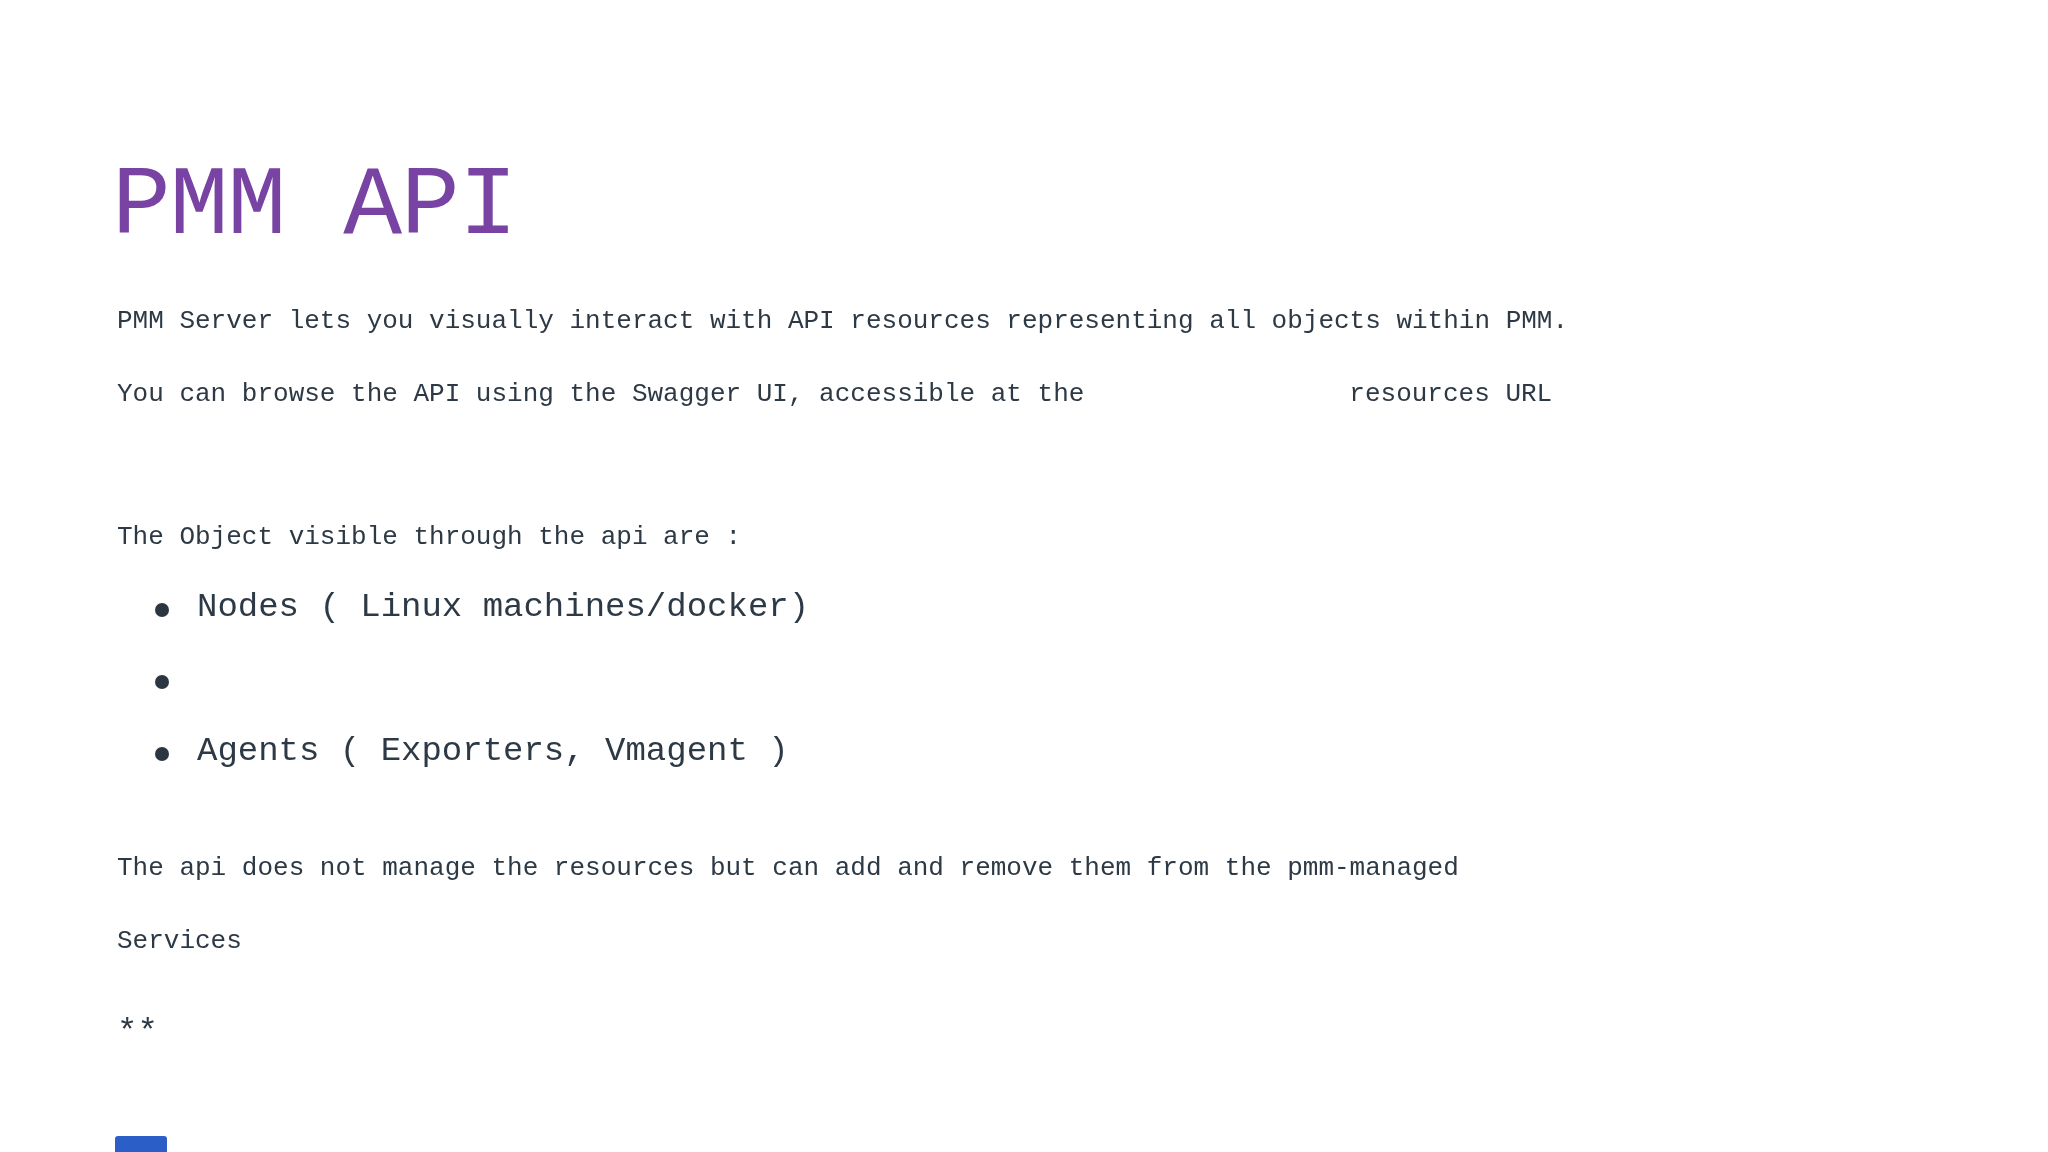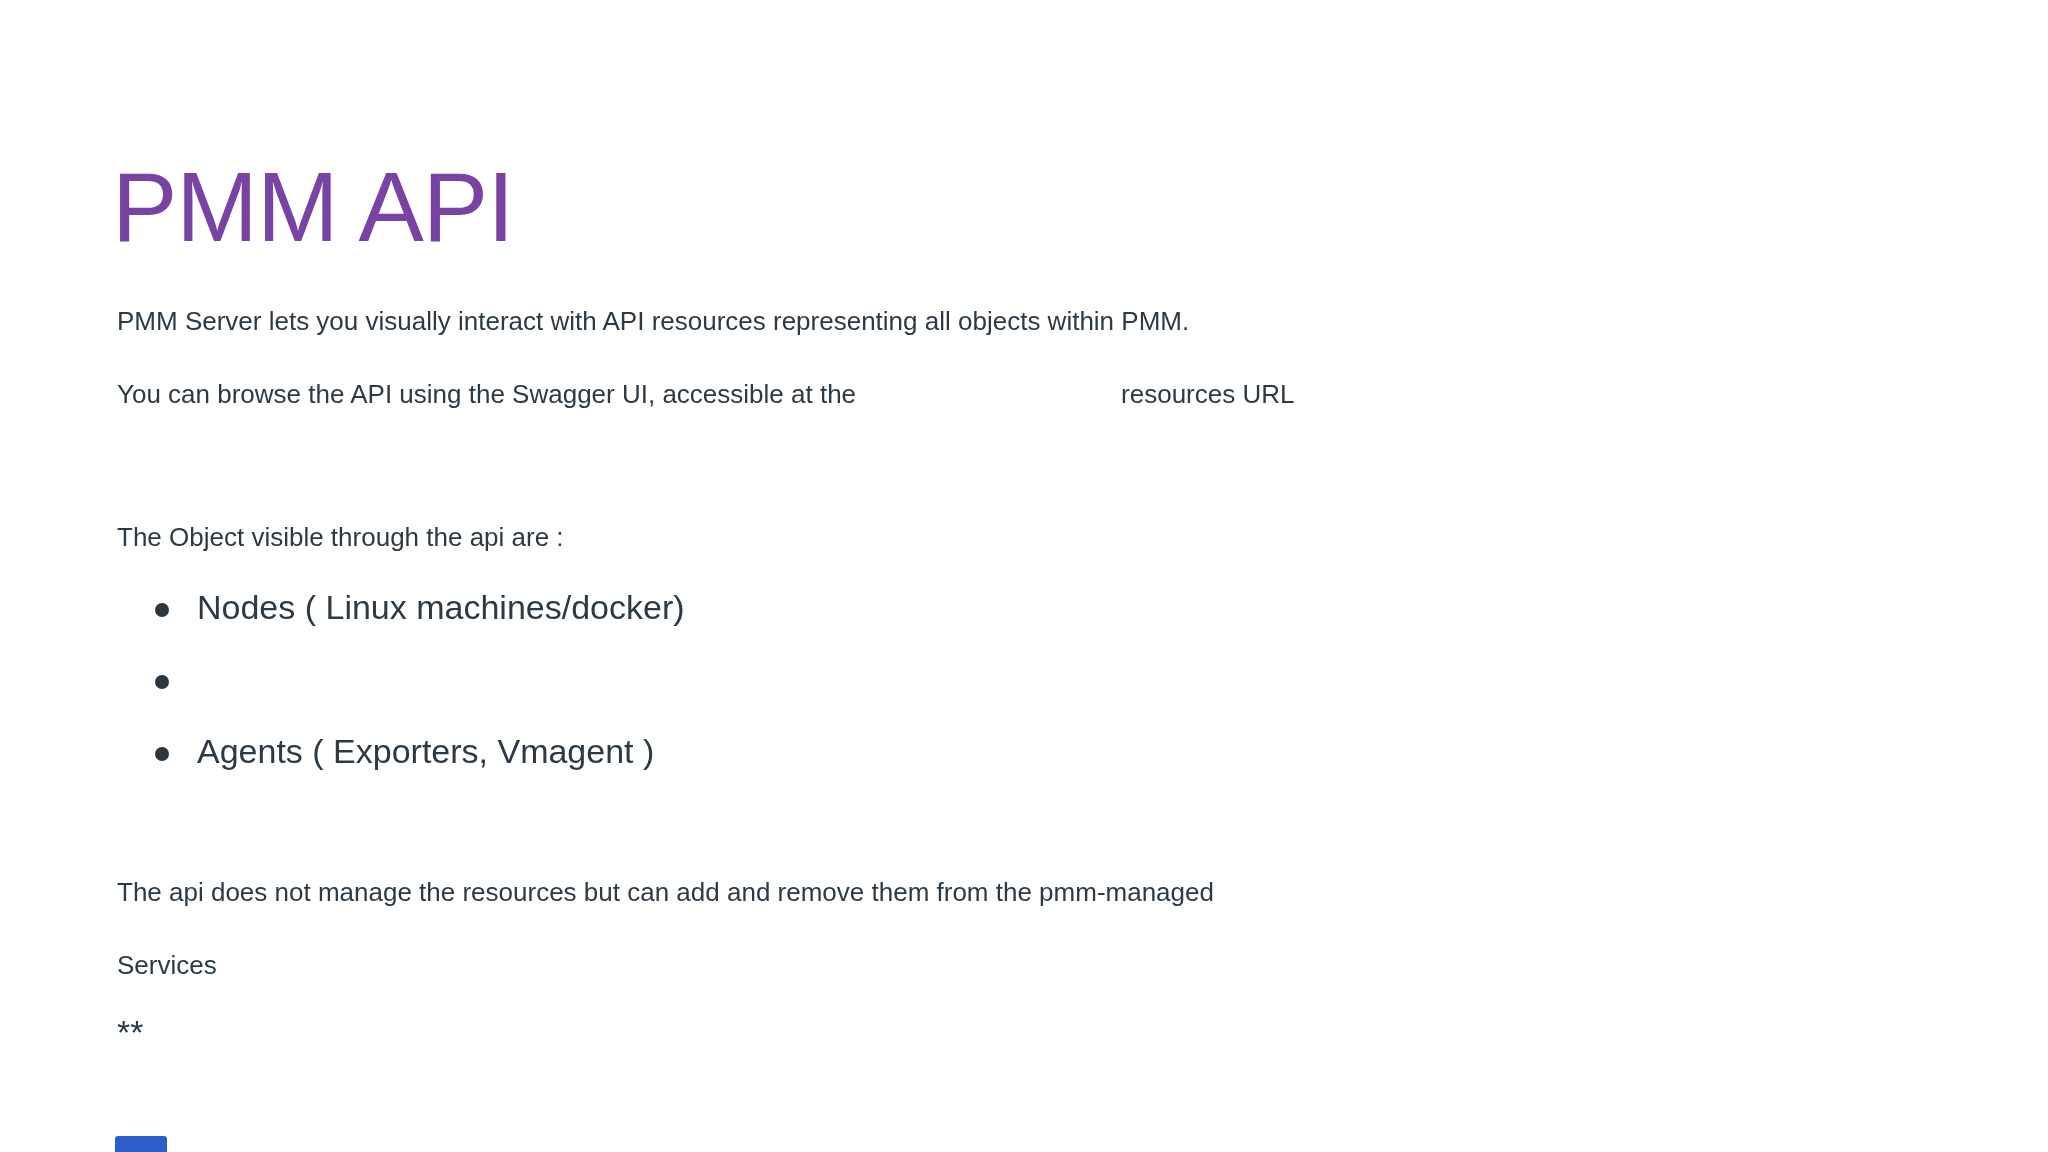--- a/index.html
+++ b/index.html
@@ -12,20 +12,21 @@
     height: 1152px;
     position: relative;
     overflow: hidden;
     font-family: "Liberation Sans", "DejaVu Sans", sans-serif;
     color: #2d3a46;
   }
   .slide {
     position: absolute;
     inset: 0;
     background: #ffffff;
+    font-family: Liberation Mono, monospace;
   }
   .slide-title {
     position: absolute;
     left: 112px;
     top: 92px;
     font-size: 98px;
     line-height: 1;
     letter-spacing: -1px;
     font-weight: 400;
     color: #7843a3;
@@ -69,21 +70,21 @@
     height: 14px;
     margin-left: 38px;
     margin-top: 6px;
     border-radius: 50%;
     background: #2b3640;
     flex: 0 0 auto;
   }
   .bullet-label {
     margin-left: 28px;
   }
-  .note { top: 856px; }
+  .note { top: 832px; }
   .footnote {
     position: absolute;
     left: 117px;
     top: 996px;
     font-size: 34px;
     line-height: 73px;
     color: #2d3a46;
   }
   .bottom-bar {
     position: absolute;

